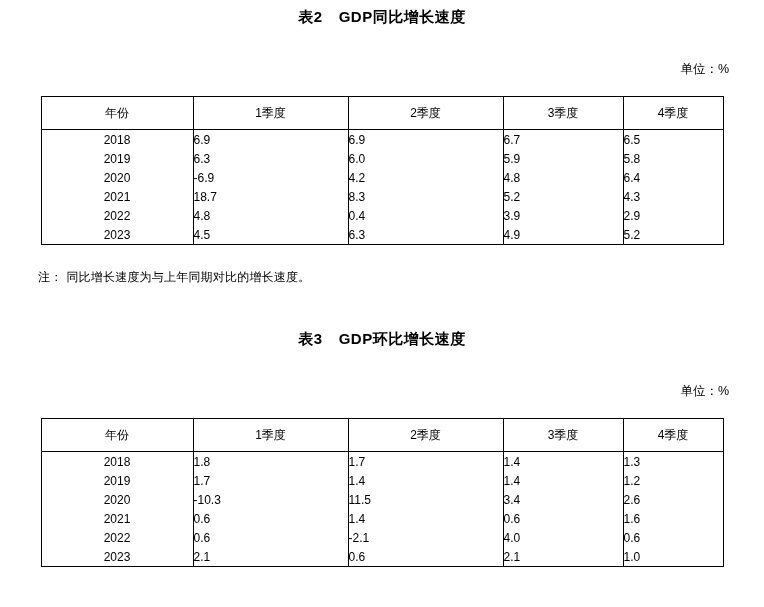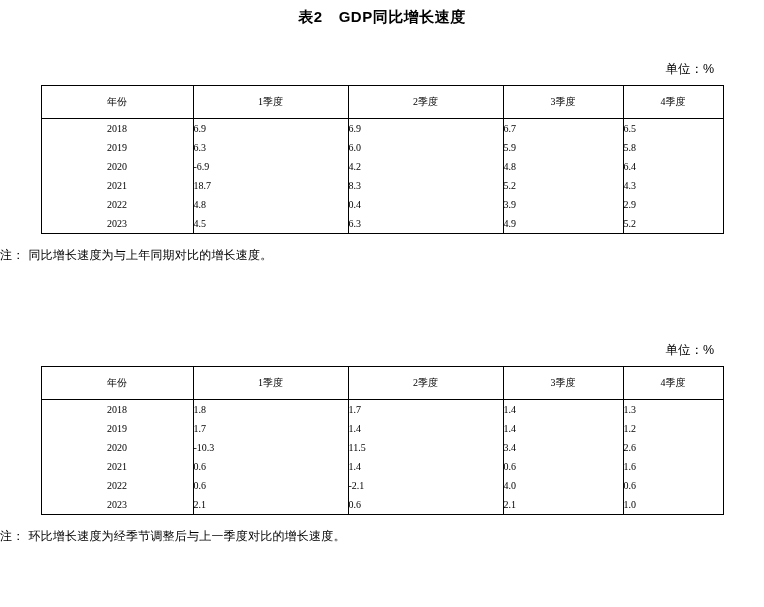--- a/index.html
+++ b/index.html
@@ -29,29 +29,29 @@
     font-size: 15px;
     letter-spacing: 0.5px;
   }
   .title-num {
     margin-right: 16px;
   }
   .unit-line {
     text-align: right;
     font-size: 12.5px;
     font-family: "Liberation Sans", sans-serif;
-    padding-right: 50px;
+    padding-right: 35px;
   }
   table.data {
     border-collapse: collapse;
-    margin: 2px auto;
+    margin: 13px auto;
     width: 682px;
     table-layout: fixed;
-    font-size: 10px;
-    font-family: Liberation Serif, serif;
+    font-size: 12px;
+    font-family: Liberation Sans, sans-serif;
   }
   table.data th, table.data td {
     border-left: 1px solid #000;
     border-right: 1px solid #000;
     padding: 0;
     font-weight: normal;
   }
   table.data thead th {
     height: 32px;
     text-align: center;
@@ -69,20 +69,21 @@
   td.year {
     text-align: center;
   }
   td.val {
     text-align: left;
     padding-right: 26px;
   }
   .note {
     font-size: 12px;
     font-family: "Liberation Sans", sans-serif;
+    padding-left: 38px;
     letter-spacing: 0.2px;
   }
   .note .lbl {
     margin-right: 4px;
   }
   .sp-title-top { padding-top: 8px; }
   .sp-after-title { height: 34px; }
   .sp-after-unit { height: 5px; }
   .sp-after-table { height: 11px; }
   .sp-between { height: 44px; }
@@ -164,20 +165,23 @@
     </table>
     <div class="sp-after-table"></div>
     <div class="note">
       <span class="lbl">注：</span><span>同比增长速度为与上年同期对比的增长速度。</span>
     </div>
   </div>
 
   <div class="sp-between"></div>
 
   <div class="block">
+    <div class="table-title">
+      <span class="title-num">表3</span><span>GDP环比增长速度</span>
+    </div>
     <div class="sp-after-title"></div>
     <div class="unit-line">单位：%</div>
     <div class="sp-after-unit"></div>
     <table class="data">
       <colgroup>
         <col style="width:152px">
         <col style="width:155px">
         <col style="width:155px">
         <col style="width:120px">
         <col style="width:100px">
@@ -230,18 +234,15 @@
         <tr>
           <td class="year">2023</td>
           <td class="val">2.1</td>
           <td class="val">0.6</td>
           <td class="val">2.1</td>
           <td class="val">1.0</td>
         </tr>
       </tbody>
     </table>
     <div class="sp-after-table"></div>
-    <div class="note">
-      <span class="lbl">注：</span><span>环比增长速度为经季节调整后与上一季度对比的增长速度。</span>
-    </div>
   </div>
 
 </div>
 
 </body></html>

